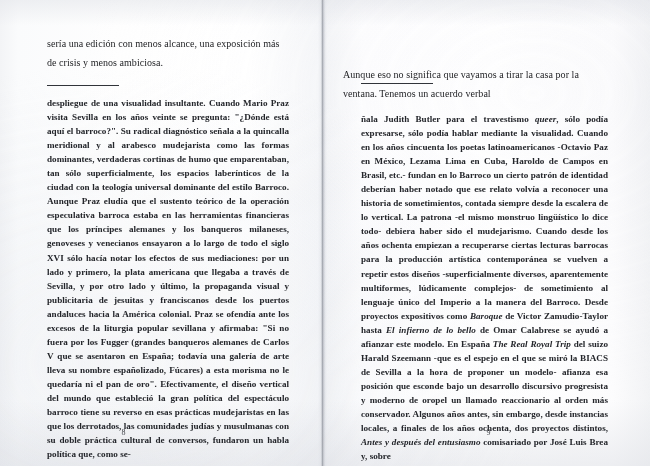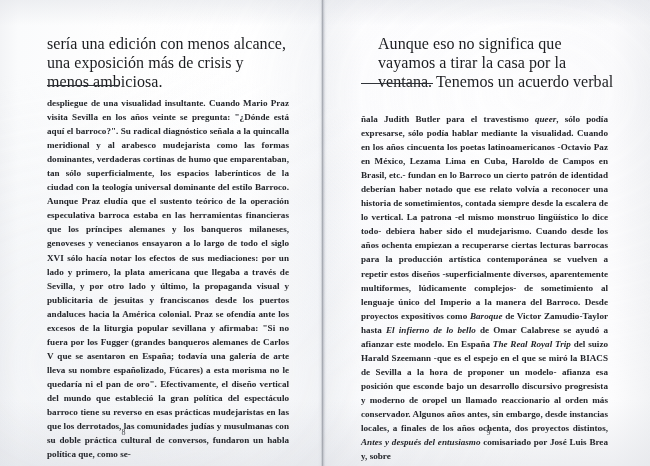--- a/index.html
+++ b/index.html
@@ -83,29 +83,30 @@
     bottom: 0;
   }
   .page.left  { left: 0;   width: 323px; }
   .page.right { left: 323px; width: 327px; }
 
   .epigraph {
     position: absolute;
     left: 47px;
     top: 34px;
     width: 240px;
-    font-size: 16px;
+    font-size: 10px;
     line-height: 19px;
     color: #1c1d20;
     text-align: left;
     letter-spacing: 0.05px;
   }
   .page.right .epigraph {
-    left: 55px;
+    left: 20px;
     width: 242px;
+    margin-top: 31px;
   }
 
   .rule {
     position: absolute;
     left: 47px;
     top: 85px;
     width: 72px;
     height: 0;
     border-top: 1.1px solid #31343a;
   }

